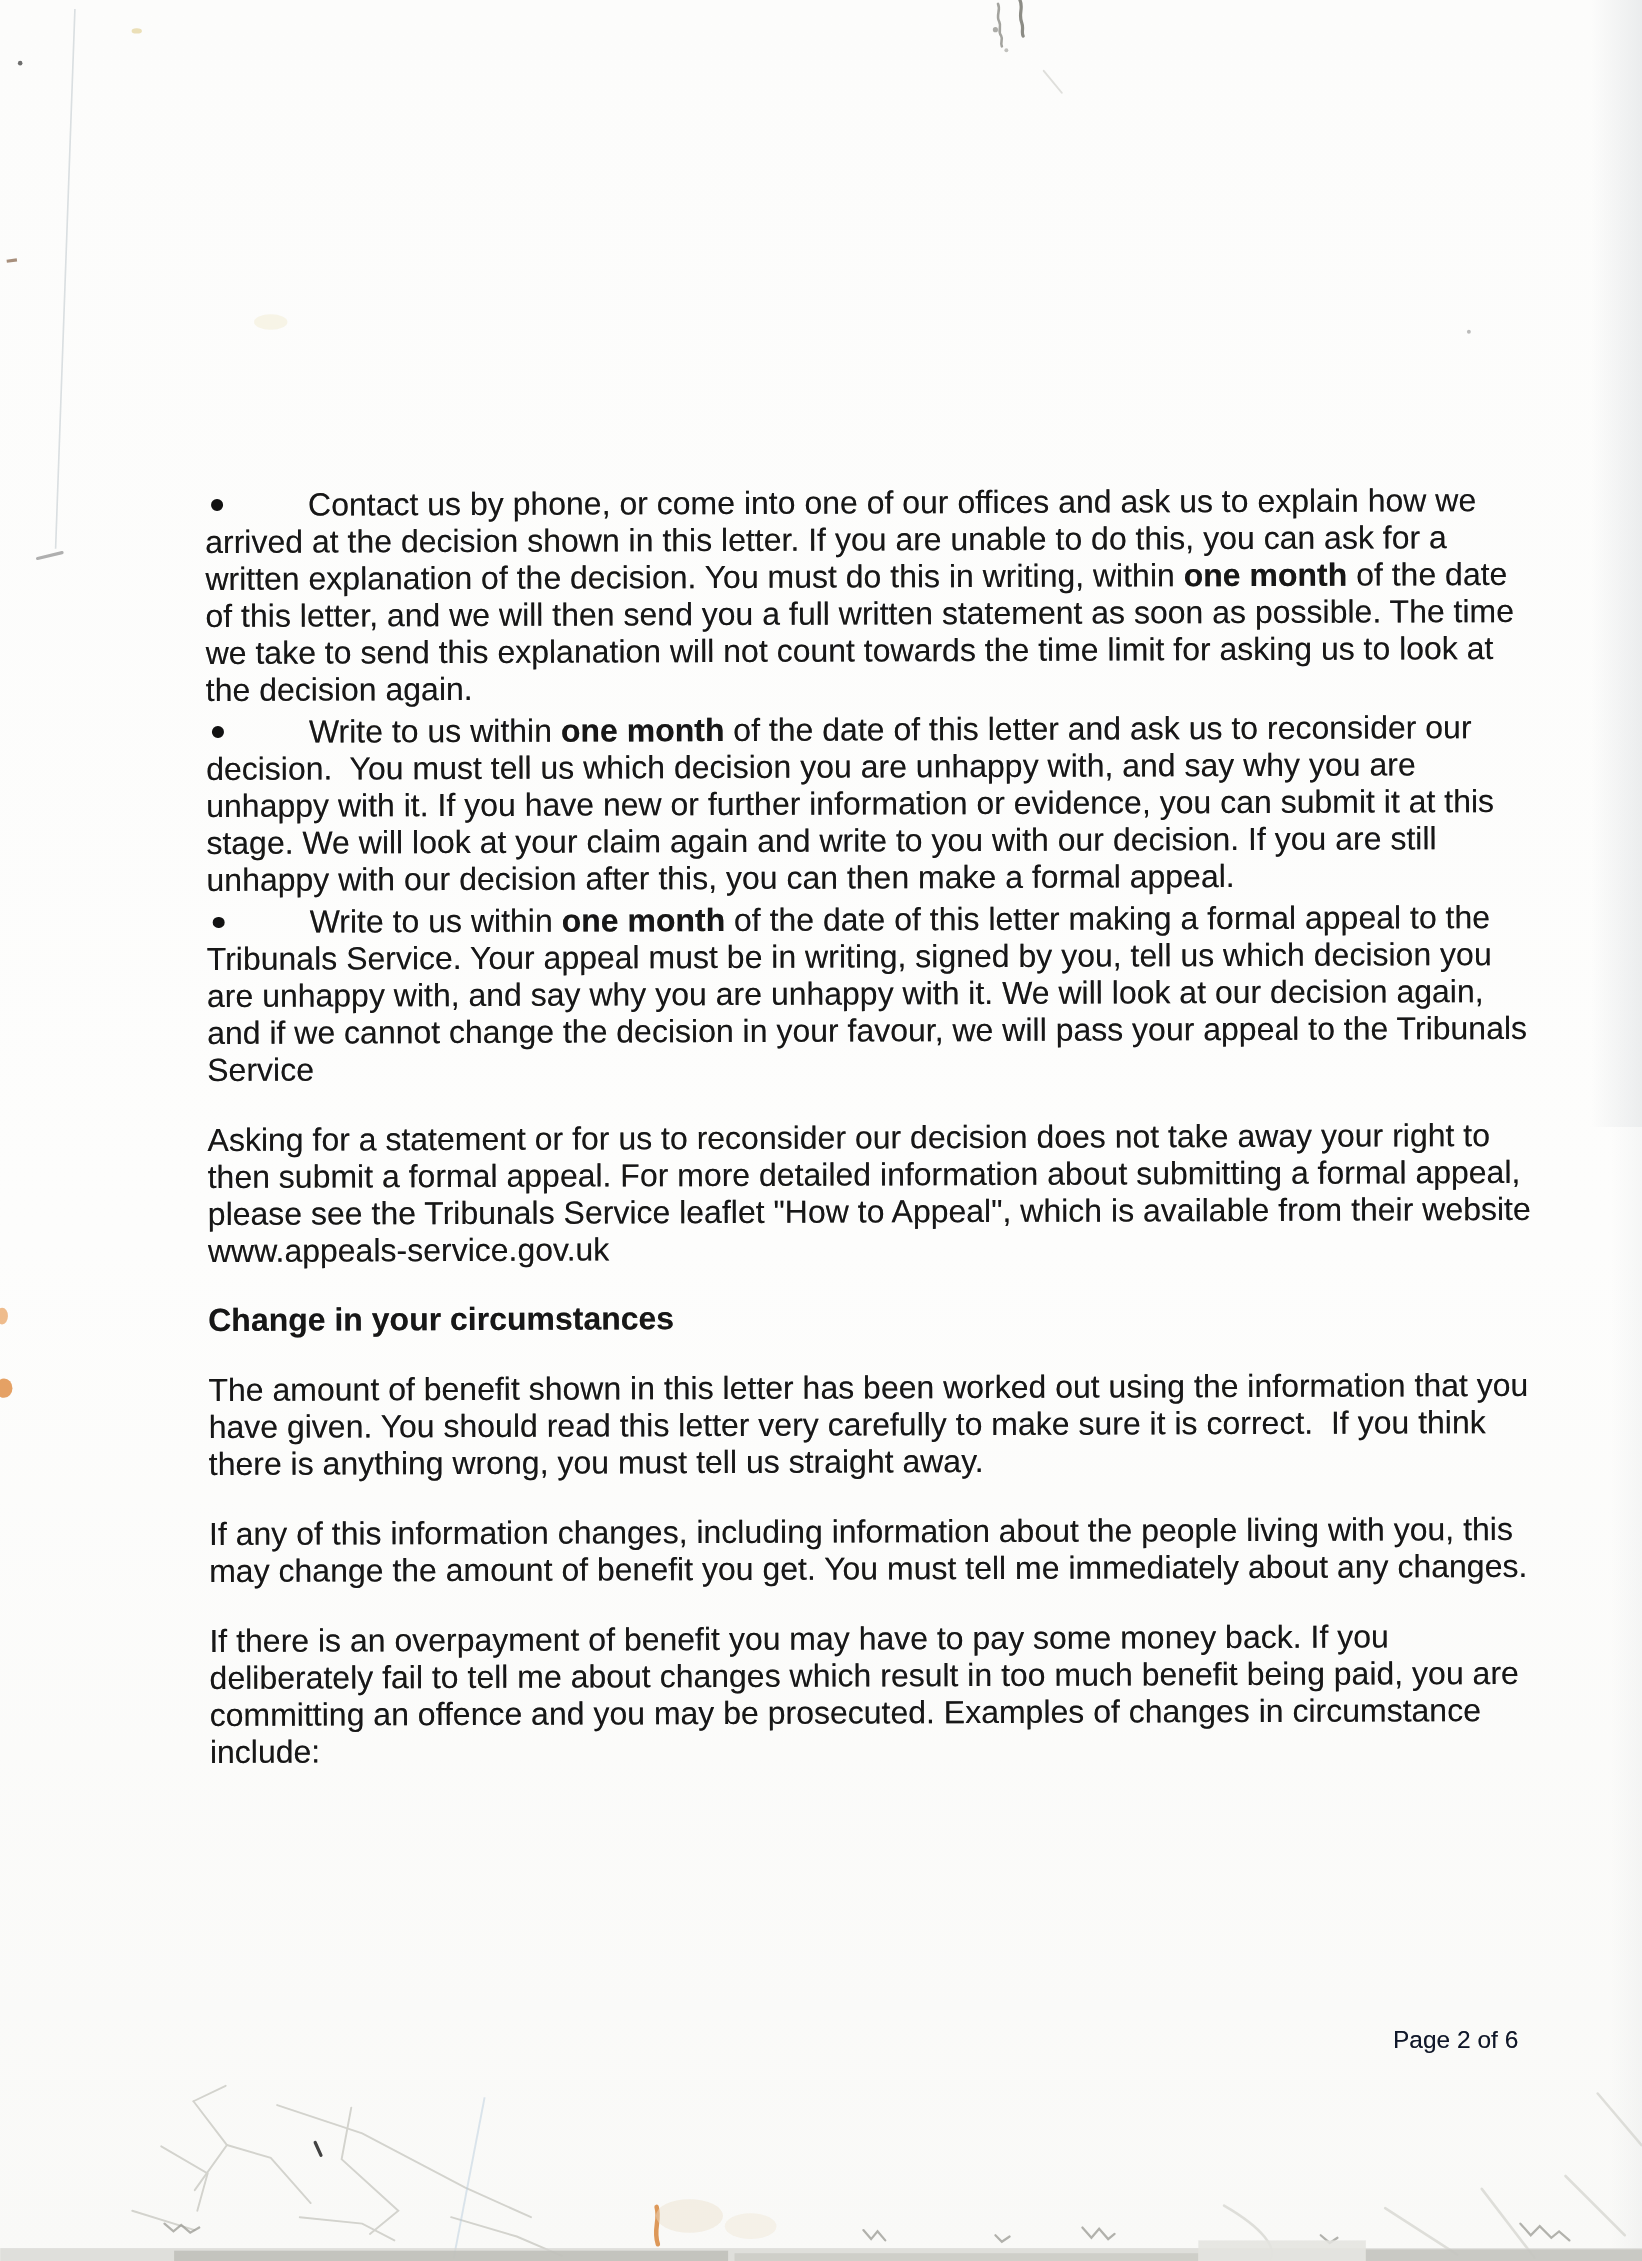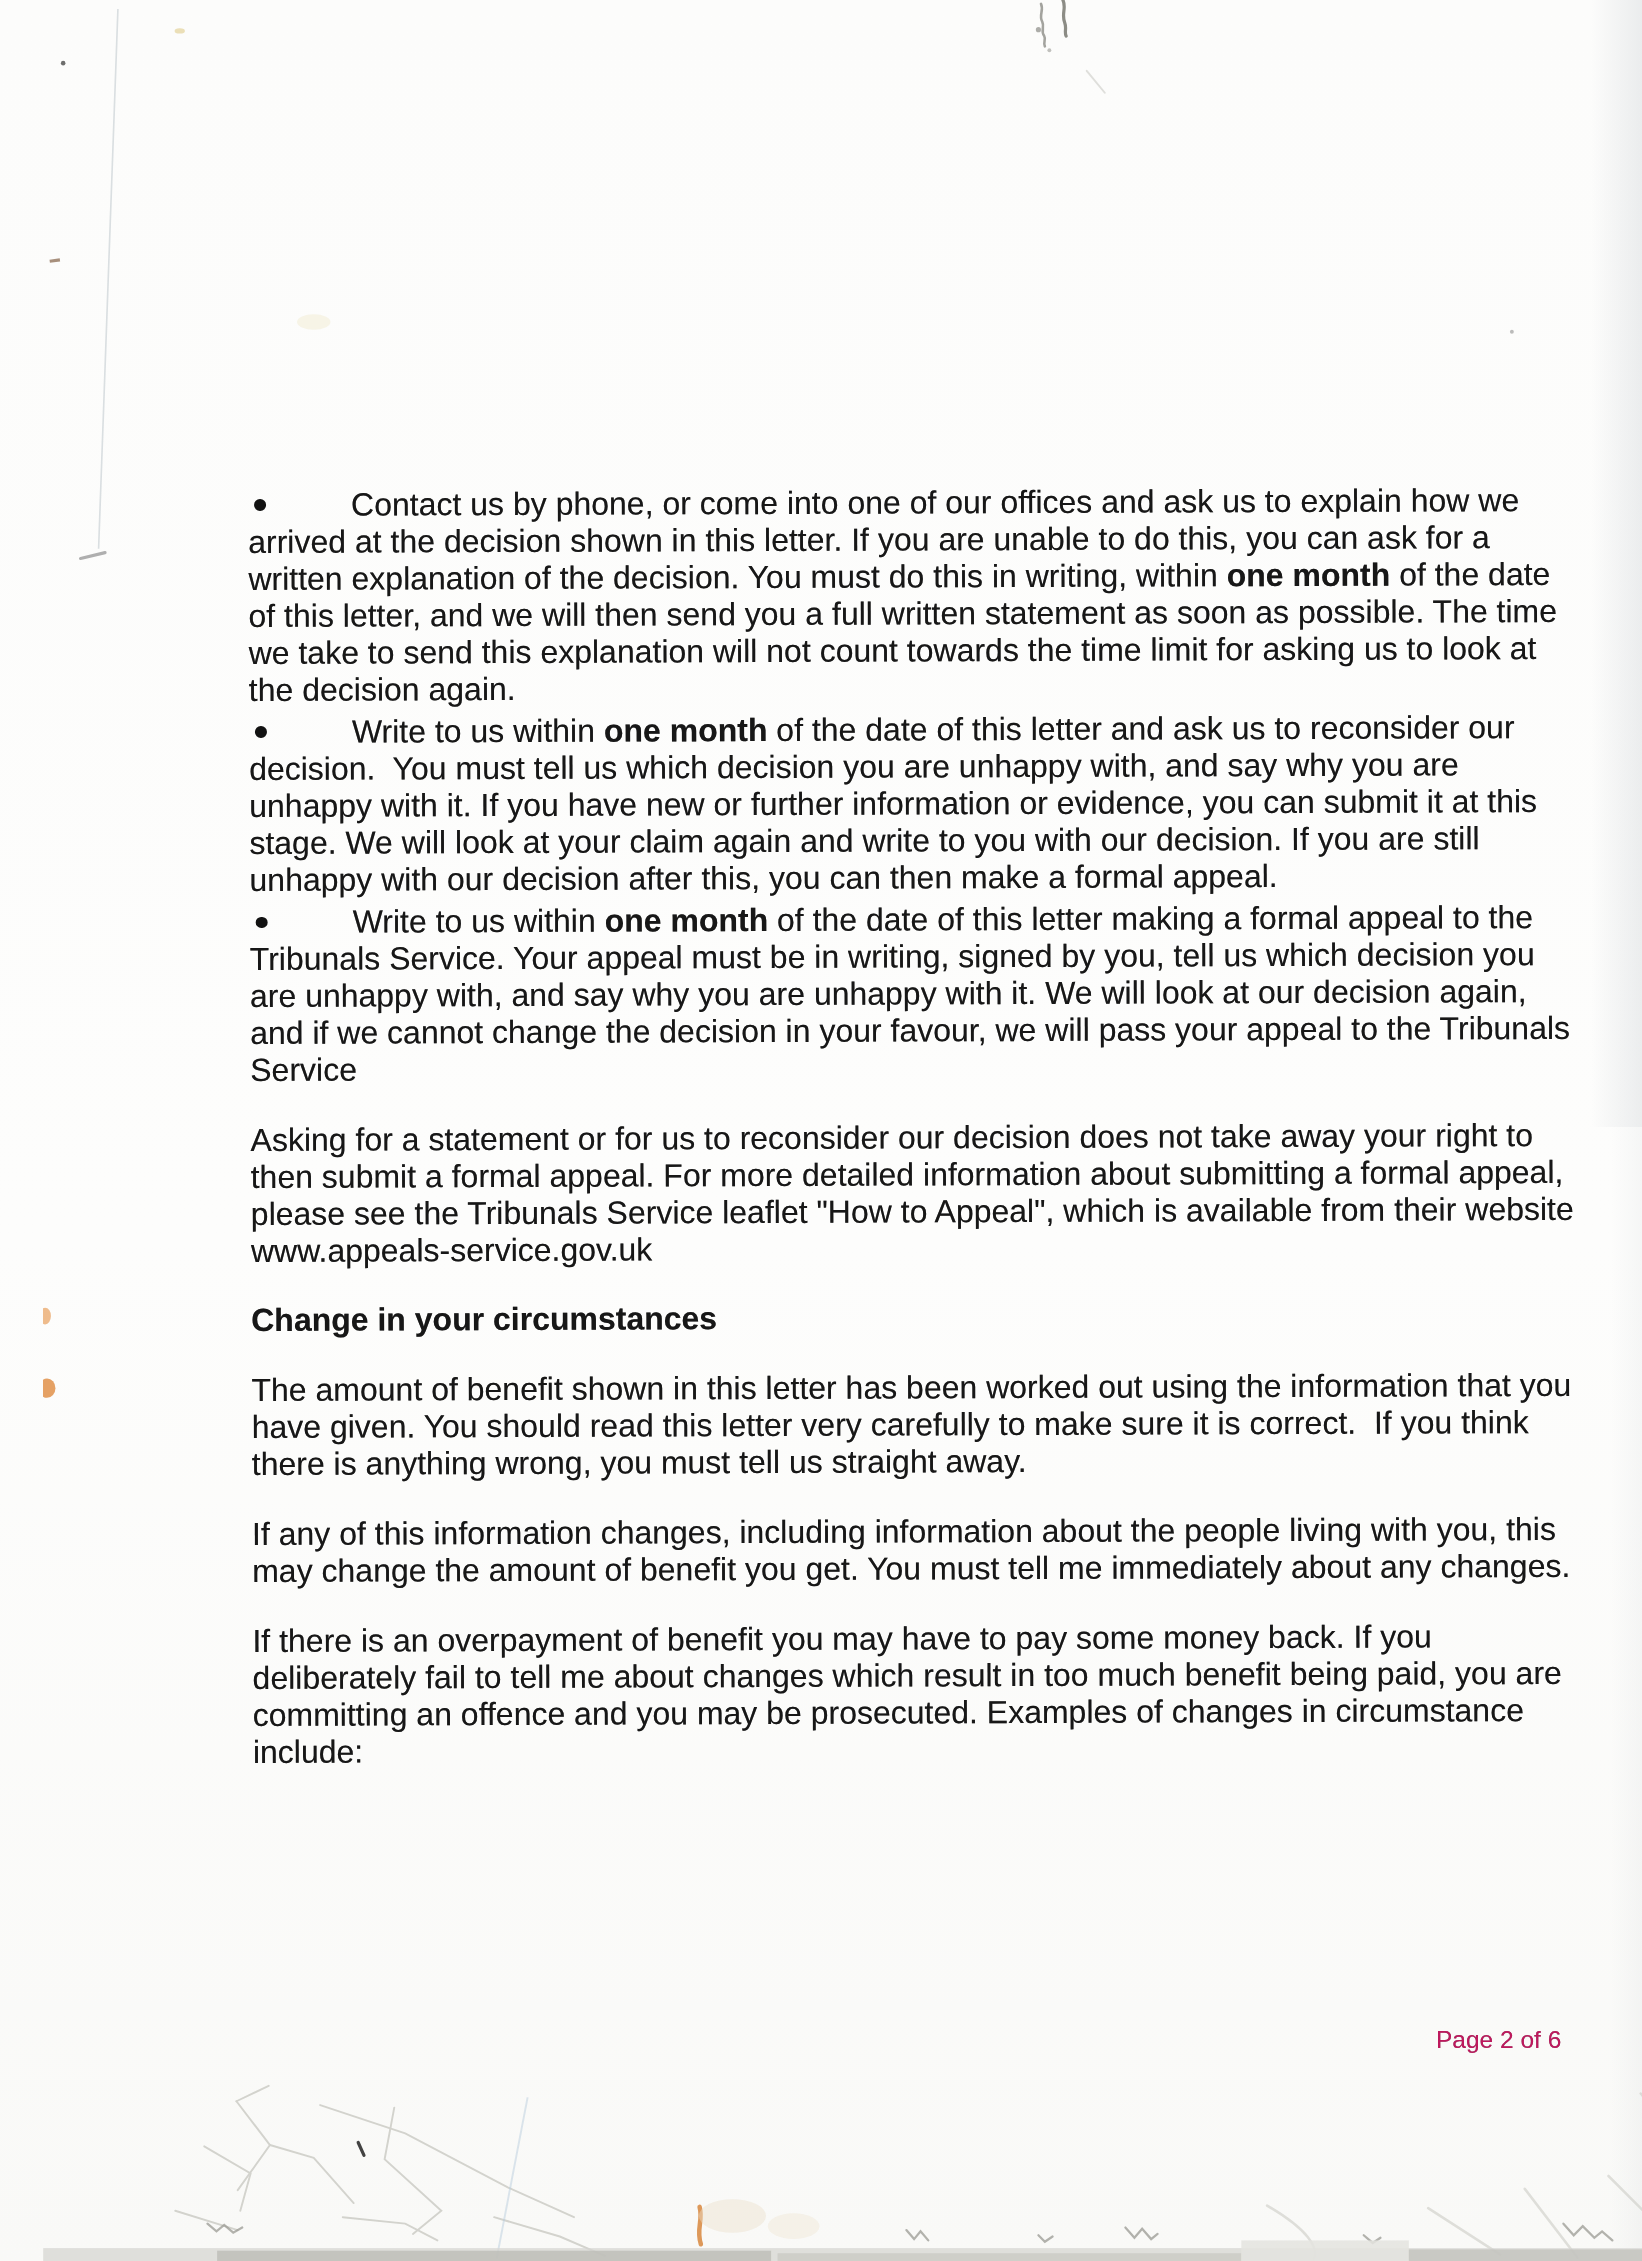--- a/index.html
+++ b/index.html
@@ -2,21 +2,21 @@
 <html style="font-size:10.3px"><head>
 <meta charset="utf-8">
 <style>
   html,body{margin:0;padding:0;}
   body{
     width:1643px;height:2261px;position:relative;overflow:hidden;
     background:linear-gradient(180deg,#fcfcfb 0%,#fdfdfc 55%,#f9f9f7 100%);
     font-family:"Liberation Sans","DejaVu Sans",sans-serif;
     color:#171717;
   }
-  .sheet{position:absolute;inset:0;margin-left:43px;}
+  .sheet{position:absolute;inset:0;}
   
   .edge-right{
     position:absolute;top:0;right:0;width:52px;height:1127px;
     background:linear-gradient(to left,rgba(188,194,200,0.28),rgba(188,194,200,0));
   }
   .edge-right-low{
     position:absolute;top:1127px;right:0;width:32px;height:1134px;
     background:linear-gradient(to left,rgba(200,204,208,0.15),rgba(200,204,208,0));
   }
   #letter-body{
@@ -37,21 +37,21 @@
     margin:32px 0 0 0;font-size:32px;line-height:37px;font-weight:700;
     text-shadow:0 0 0.4px rgba(23,23,23,0.55);
   }
   .dot{
     position:absolute;left:6.4px;top:12.2px;width:11.6px;height:11.6px;
     background:#121212;border-radius:50%;
   }
   .txt b{font-weight:700;}
   #page-footer{
     position:absolute;left:1393px;top:2026px;font-size:24.5px;line-height:28px;
-    color:#be185d;z-index:2;text-shadow:0 0 0.3px rgba(23,23,23,0.5);
+    color:#0f172a;z-index:2;text-shadow:0 0 0.3px rgba(23,23,23,0.5);
   }
   svg.artifacts{position:absolute;inset:0;z-index:1;pointer-events:none;}
 </style>
 </head>
 <body>
 
 <div class="sheet">
 
   <svg class="artifacts" width="1643" height="2261" viewBox="0 0 2550 3510">
 

